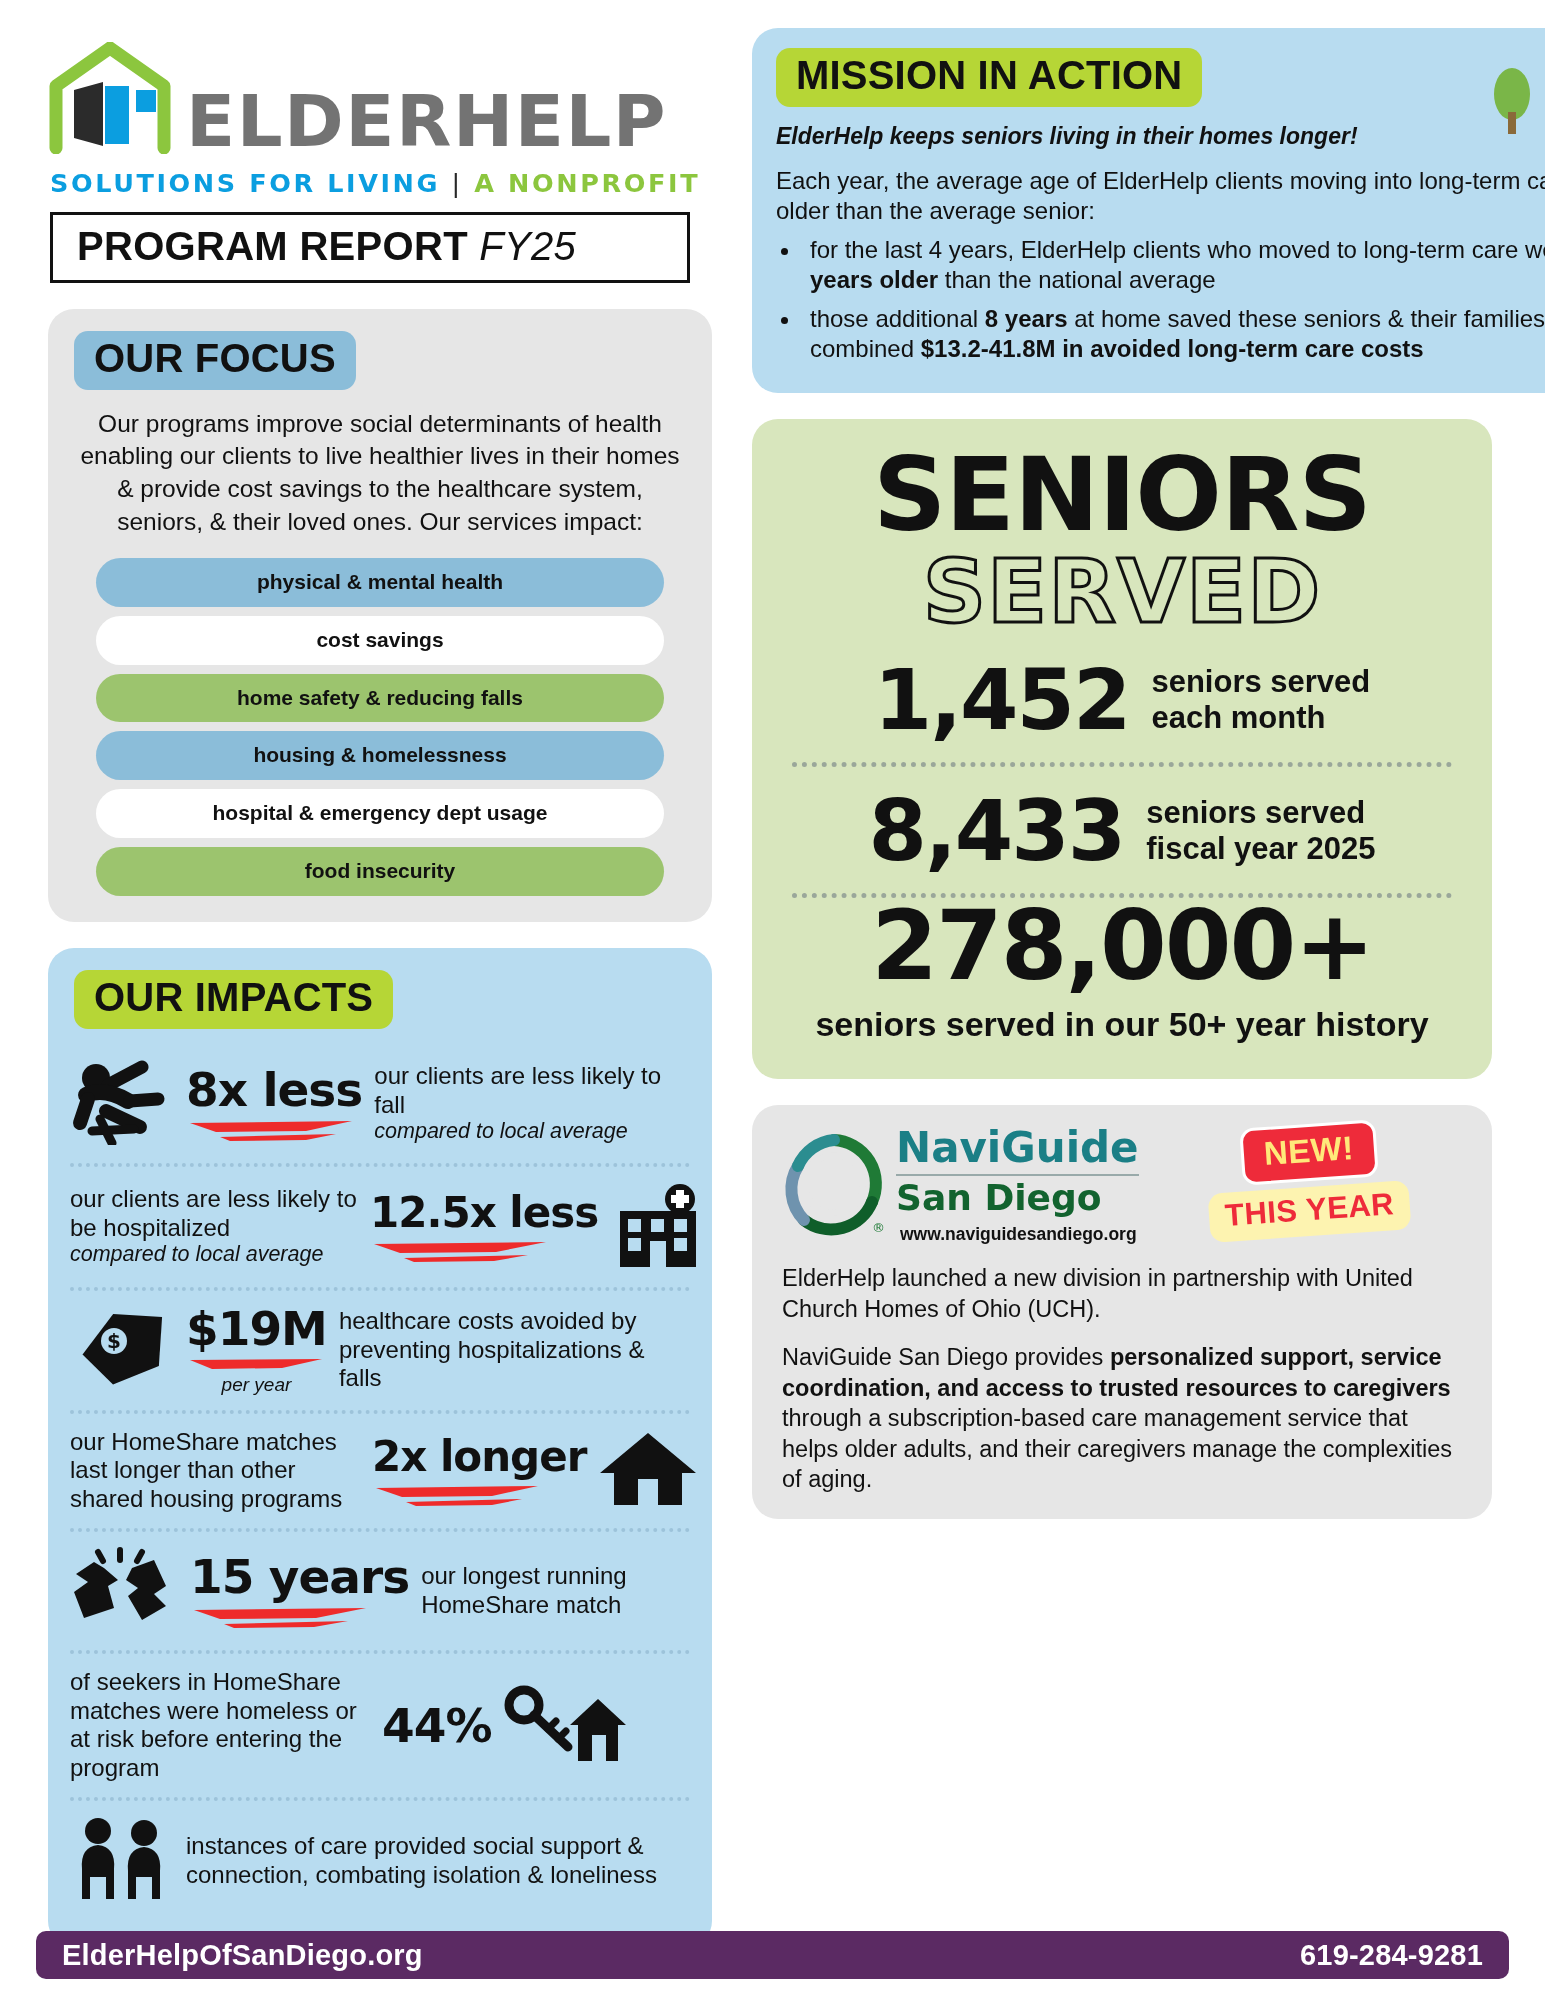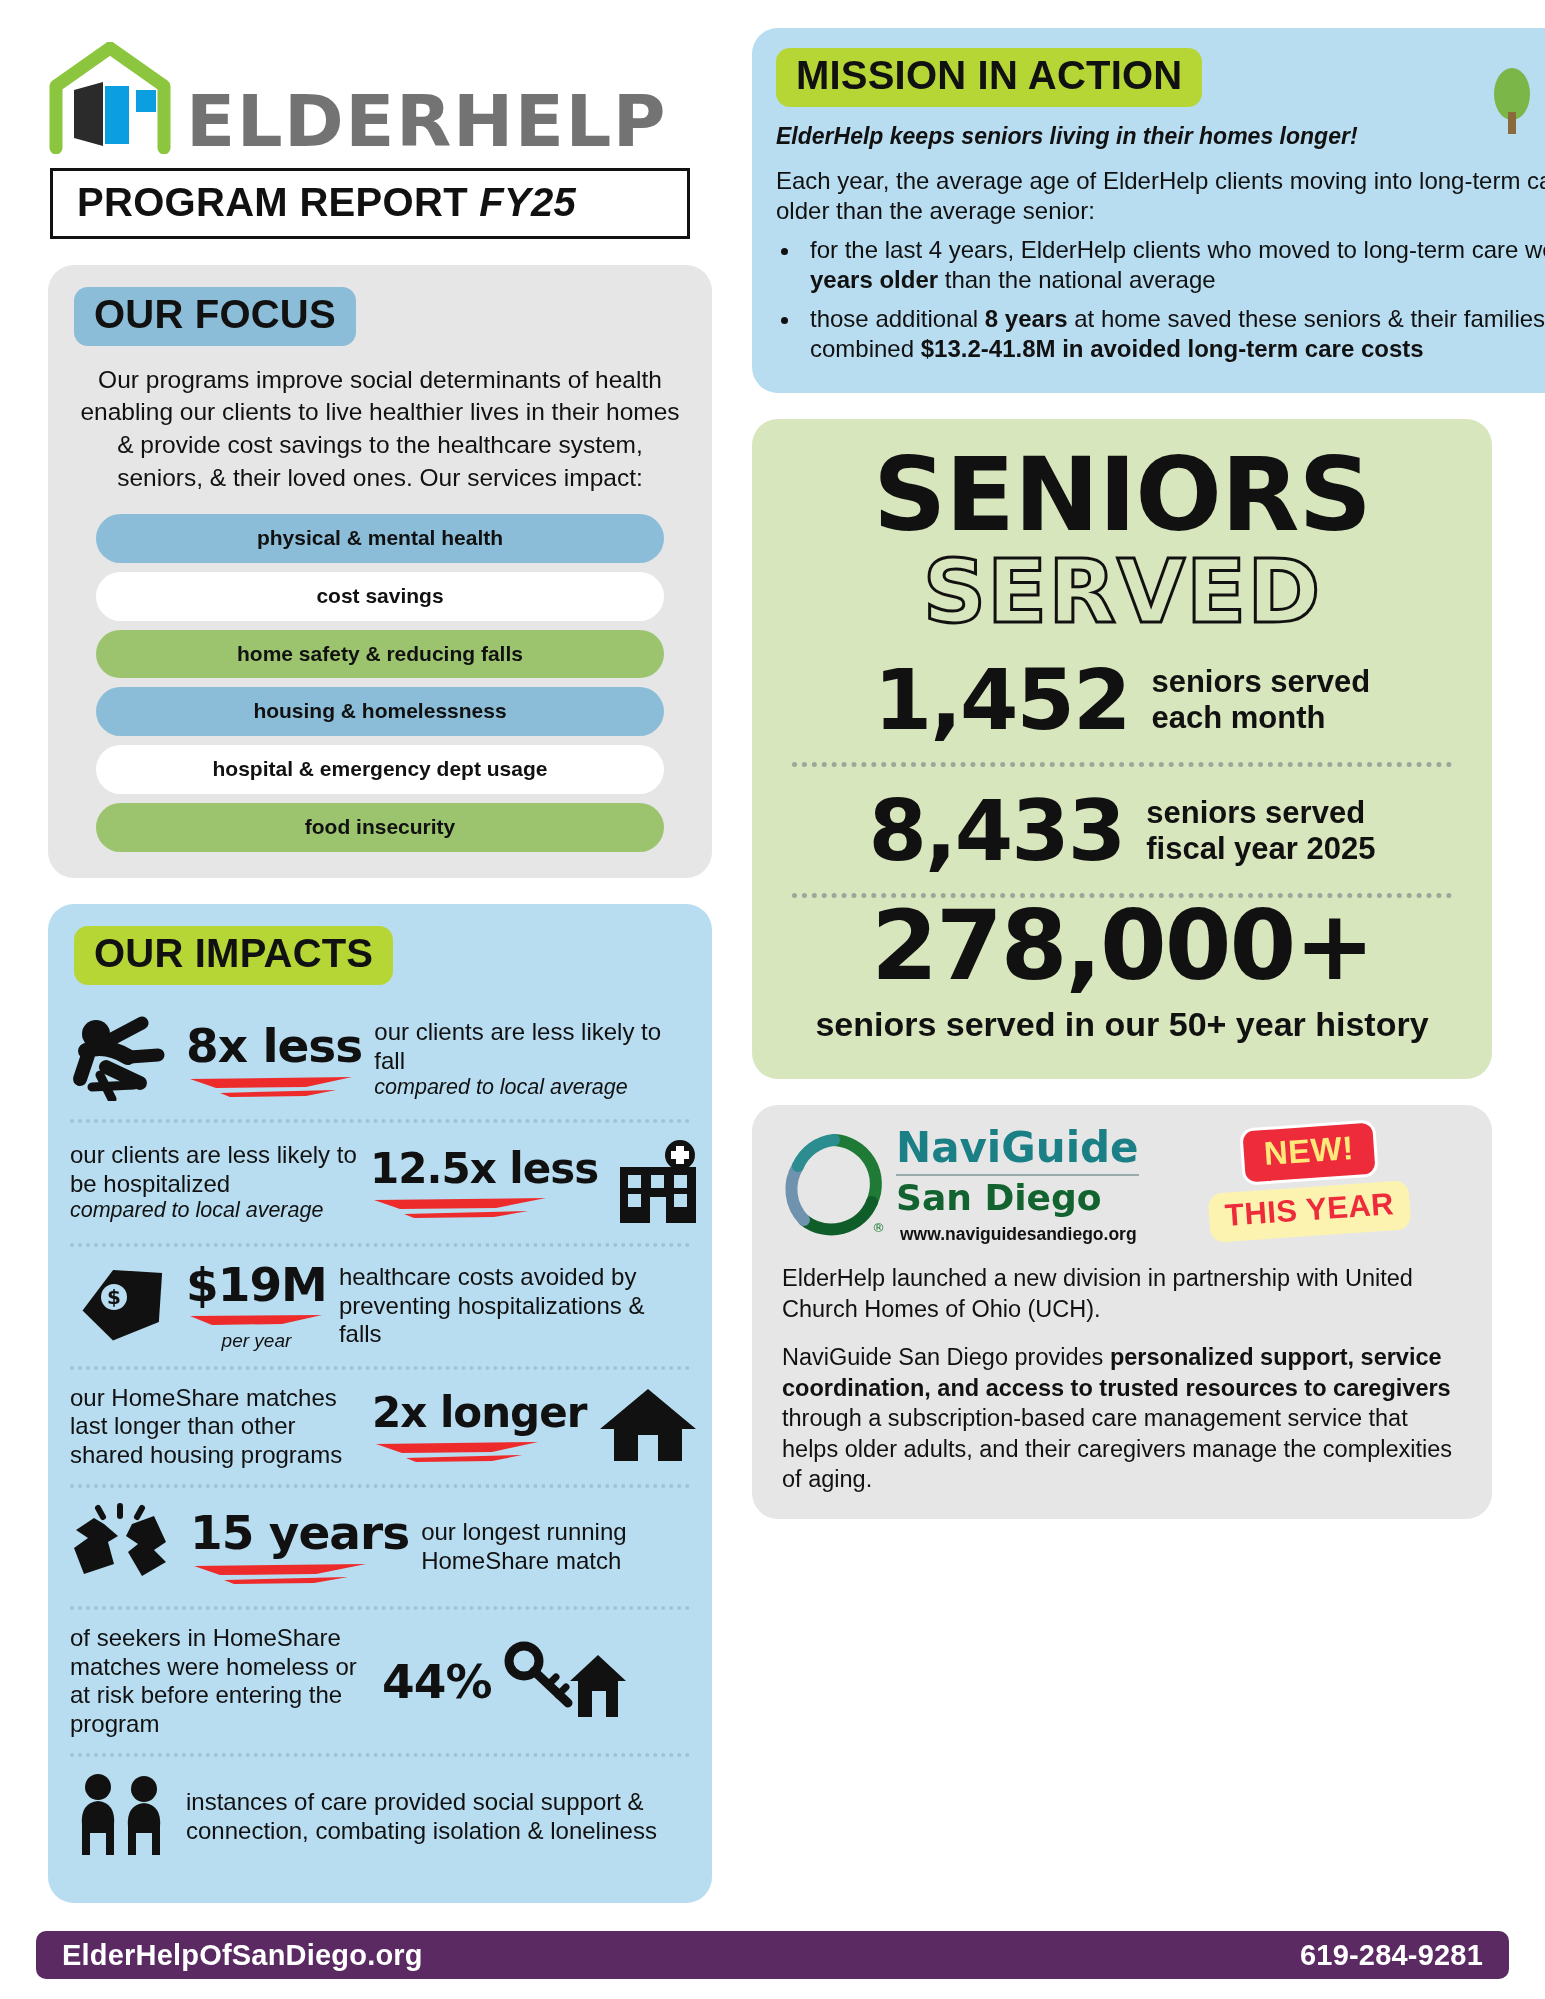--- a/index.html
+++ b/index.html
@@ -24,21 +24,21 @@
   .tagline { margin: 14px 0 0 14px; font-size: 25.5px; font-weight: 700; letter-spacing: 2.6px; font-family: "DejaVu Sans", sans-serif; }
   .tagline .blue { color: #0b9ee0; }
   .tagline .bar { color: #282828; font-weight: 400; }
   .tagline .green { color: #8cc63e; }
 
   .report-banner {
     margin: 14px 0 0 14px; border: 3px solid #111; background: #fff;
     width: 640px; padding: 9px 0 11px 24px;
     font-size: 40px; font-weight: 800; letter-spacing: .3px;
   }
-  .report-banner .fy { font-style: italic; font-weight: 700; }
+  .report-banner .fy { font-style: italic; font-weight: 400; }
 
   
   .panel { border-radius: 26px; }
   .panel-grey { background: #e6e6e6; }
   .panel-blue { background: #b8dcf0; }
   .panel-green { background: #d8e6bd; }
 
   .chip {
     display: inline-block; border-radius: 14px; padding: 5px 20px 9px 20px;
     font-size: 40px; font-weight: 800; letter-spacing: .2px; line-height: 1.12;
@@ -148,20 +148,25 @@
           <svg viewBox="0 0 124 112" width="124" height="112">
             <path d="M8 106 V44 L62 6 L116 44 V106" fill="none" stroke="#8cc63e" stroke-width="13" stroke-linecap="round" stroke-linejoin="round"></path>
             <path d="M26 48 L55 40 V104 L26 96 Z" fill="#2b2b2b"></path>
             <rect x="57" y="44" width="24" height="58" fill="#0b9ee0"></rect>
             <rect x="88" y="48" width="20" height="22" fill="#0b9ee0"></rect>
           </svg>
         </span>
         <span class="logo-word">ELDERHELP</span>
       </div>
 
+      <div class="tagline">
+        <span class="blue">SOLUTIONS FOR LIVING</span>
+        <span class="bar">|</span>
+        <span class="green">A NONPROFIT</span>
+      </div>
 
       <div class="report-banner">
         <span>PROGRAM REPORT </span><span class="fy">FY25</span>
       </div>
 
       <div class="panel panel-grey" id="focus-panel">
         <span class="chip chip-blue">OUR FOCUS</span>
         <div class="focus-body">Our programs improve social determinants of health enabling our clients to live healthier lives in their homes &amp; provide cost savings to the healthcare system, seniors, &amp; their loved ones. Our services impact:</div>
         <div class="pill-grid">
           <div class="pill pill-blue">physical &amp; mental health</div>

